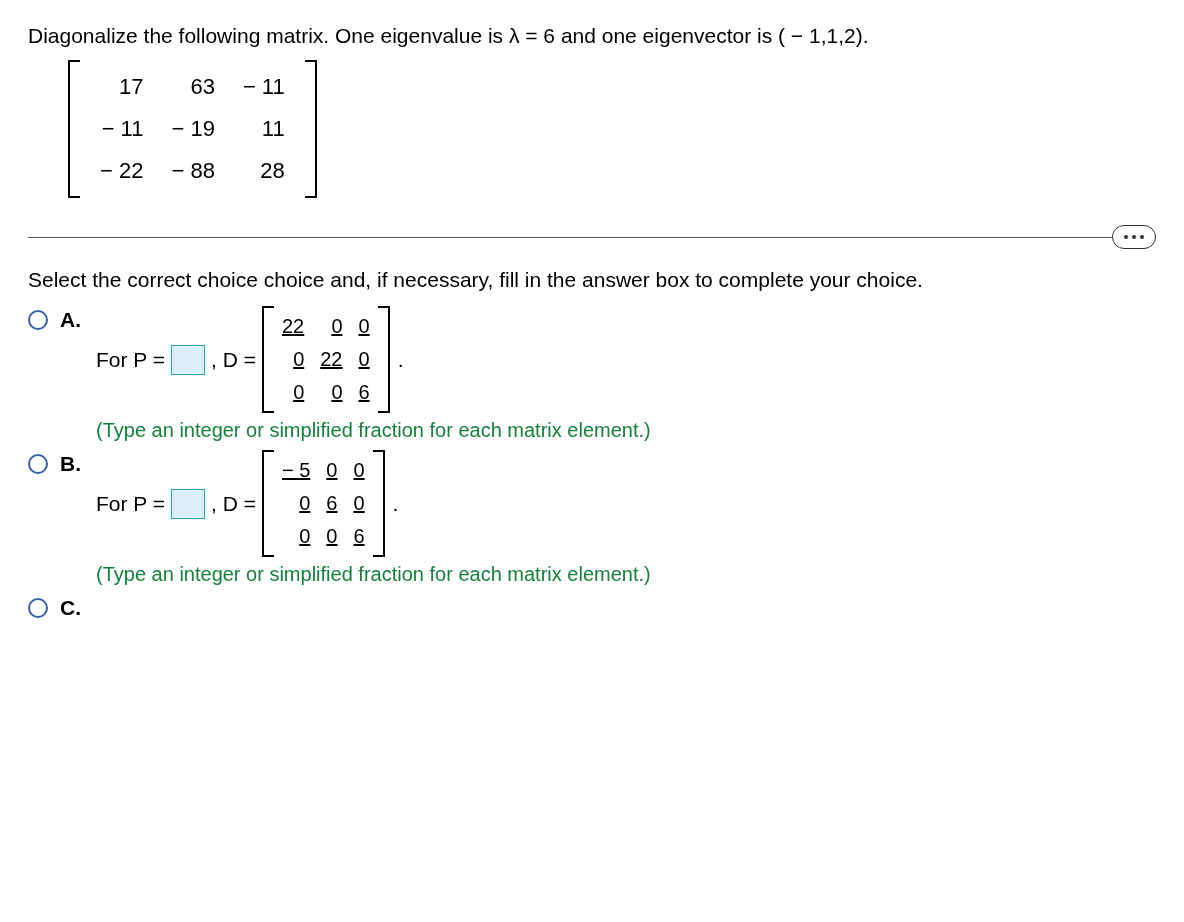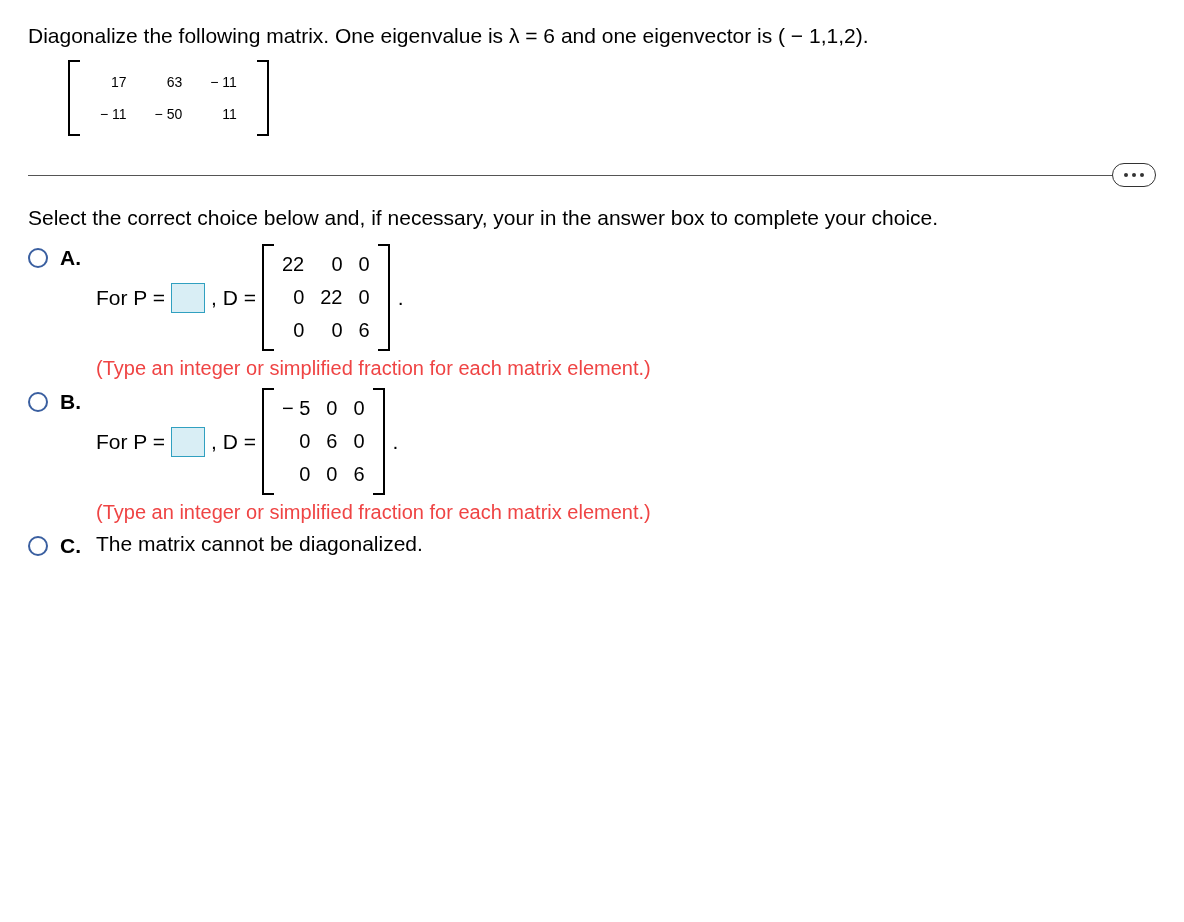--- a/index.html
+++ b/index.html
@@ -25,23 +25,23 @@
     width: 10px;
     border-top: 2px solid #000;
     border-bottom: 2px solid #000;
   }
   .matrix::before { left: 0; border-left: 2px solid #000; }
   .matrix::after  { right: 0; border-right: 2px solid #000; }
   .matrix table { border-collapse: collapse; }
   .matrix td {
     text-align: right;
     padding: 8px 14px;
-    font-size: 14px;
-  }
-  .matrix.small td { padding: 5px 8px; font-size: 20px; }
+    font-size: 22px;
+  }
+  .matrix.small td { padding: 5px 8px; font-size: 20px; text-decoration: underline; }
   .matrix.small { margin: 0; padding: 4px 12px; }
 
   .divider-wrap {
     position: relative;
     margin: 28px 0 30px 0;
   }
   .divider-wrap hr {
     border: none;
     border-top: 1px solid #555;
     margin: 0;
@@ -103,59 +103,64 @@
     gap: 6px;
     margin-bottom: 6px;
   }
   .answer-box {
     width: 34px;
     height: 30px;
     border: 1px solid #30a0c0;
     background: #d9eef5;
     box-sizing: border-box;
   }
-  .hint { color: #ef4444; font-size: 20px; margin-top: 2px; }
+  .hint { color: #15803d; font-size: 20px; margin-top: 2px; }
   .period { margin-left: 2px; }
 </style>
 </head>
 <body>
 
 
 
 <div class="question-text">Diagonalize the following matrix. One eigenvalue is λ = 6 and one eigenvector is ( − 1,1,2).</div>
 
 <div class="matrix">
   <table>
     <tbody>
         <tr>
       <td>17</td>
       <td>63</td>
       <td>− 11</td>
     </tr>
     <tr>
       <td>− 11</td>
-      <td>− 50</td>
+      <td>− 19</td>
       <td>11</td>
+    </tr>
+    <tr>
+      <td>− 22</td>
+      <td>− 88</td>
+      <td>28</td>
     </tr>
   </tbody>
     </table>
 </div>
 
 <div class="divider-wrap">
   <hr>
   <div class="more-pill">
     <span>
         <i></i>
         <i></i>
         <i></i>
       </span>
   </div>
 </div>
 
-<div class="prompt">Select the correct choice below and, if necessary, your in the answer box to complete your choice.</div>
+<div class="prompt">Select the correct choice choice and, if necessary, fill in the answer box to complete your choice.</div>
 
 
 <div class="choice-row">
   <div class="radio"></div>
   <div class="choice-label">A.</div>
   <div class="choice-body">
     <div class="inline-line">
       <span>For P =</span>
       <span class="answer-box"></span>
       <span>, D =</span>
@@ -219,19 +224,16 @@
       <span class="period">.</span>
     </div>
     <div class="hint">(Type an integer or simplified fraction for each matrix element.)</div>
   </div>
 </div>
 
 
 <div class="choice-row">
   <div class="radio"></div>
   <div class="choice-label">C.</div>
-  <div class="choice-body">
-    <span>The matrix cannot be diagonalized.</span>
-  </div>
 </div>
 
 
 
 
 </body></html>

